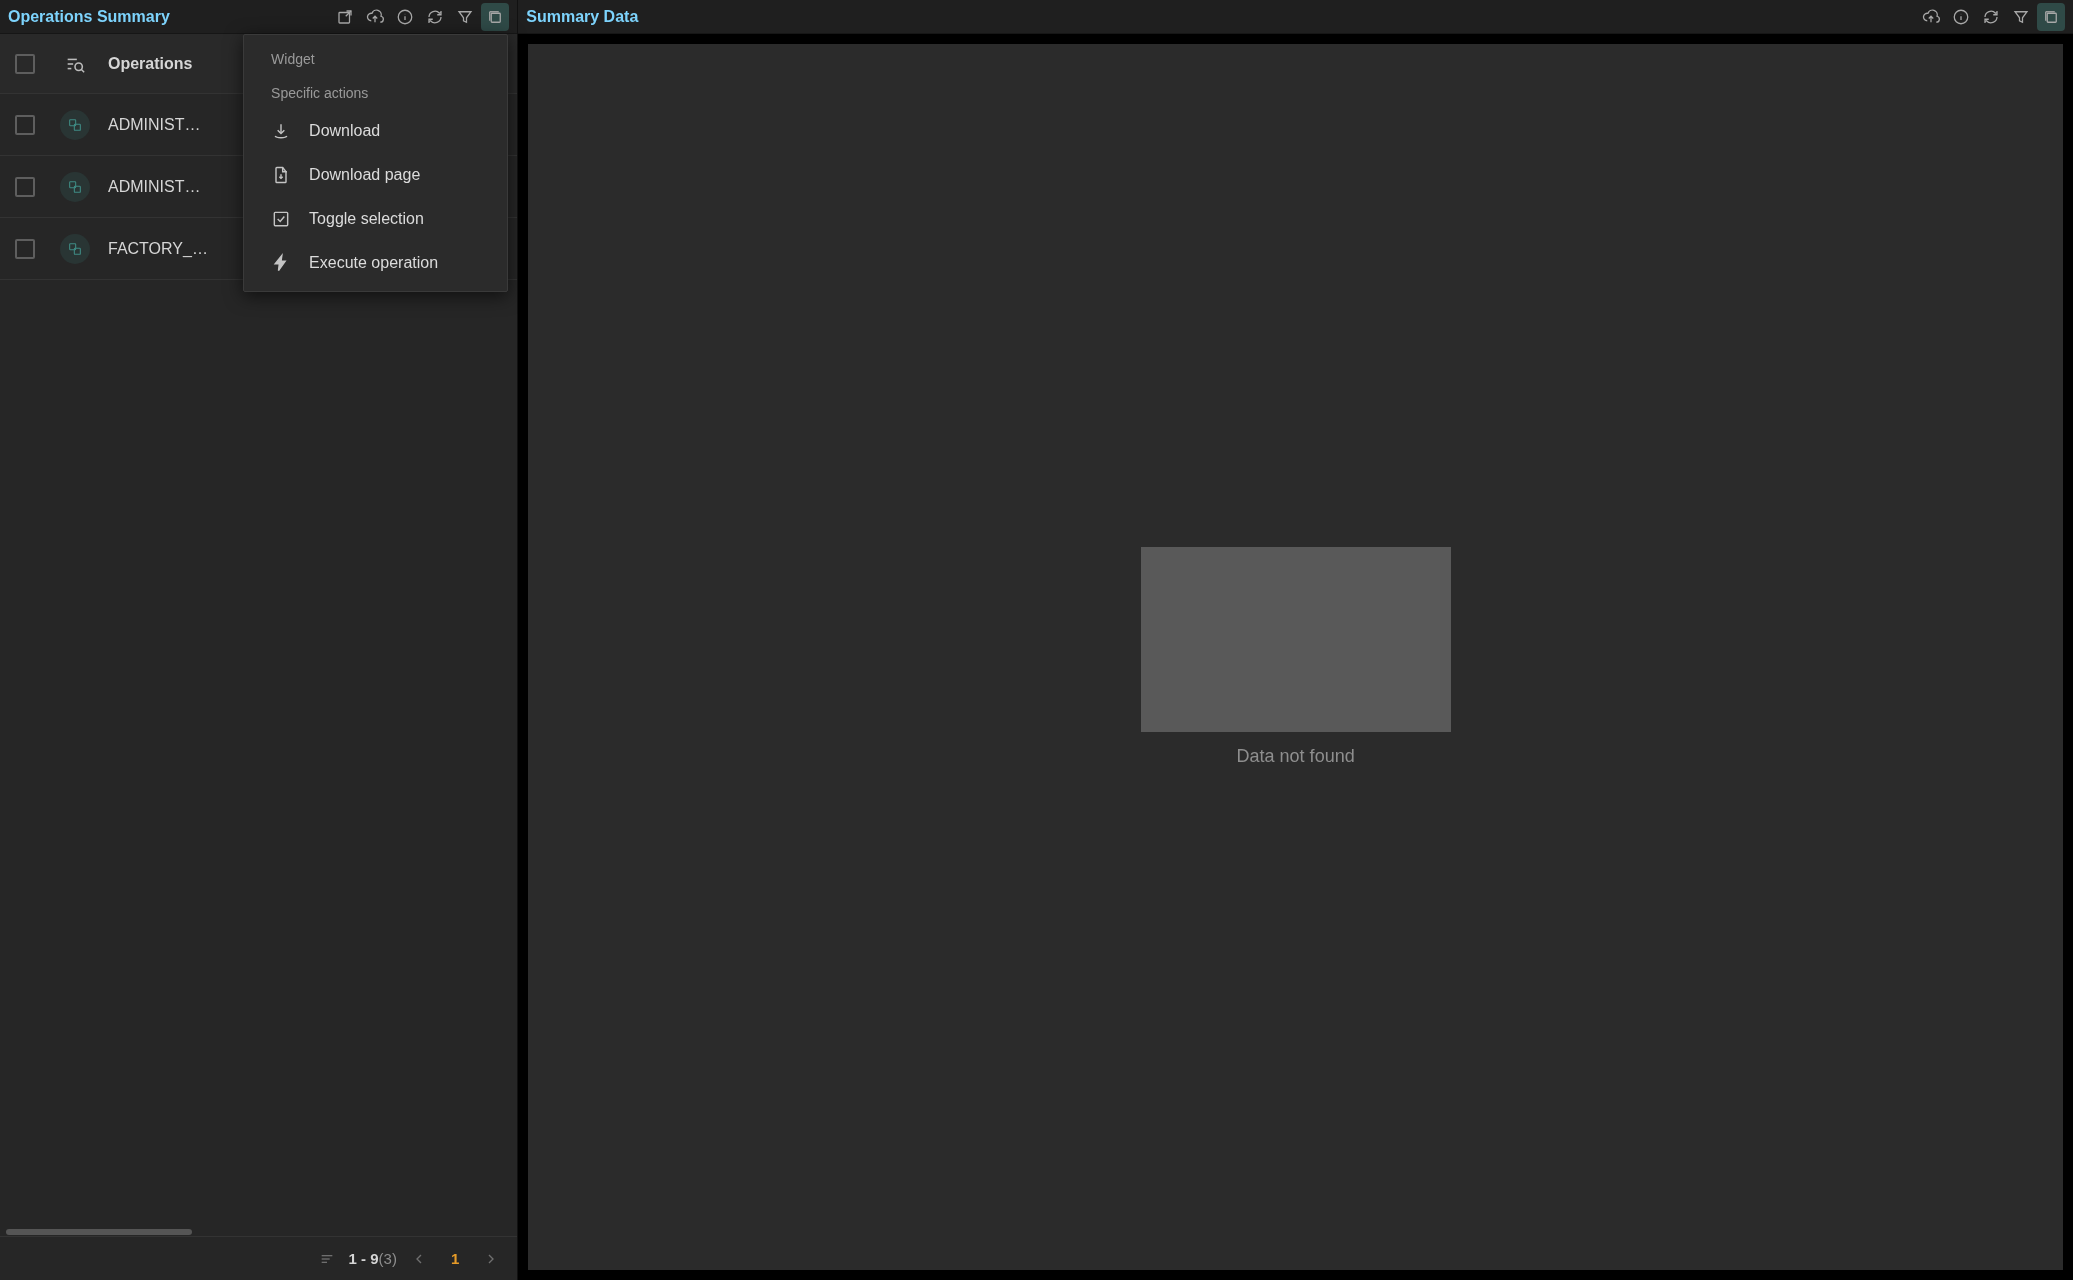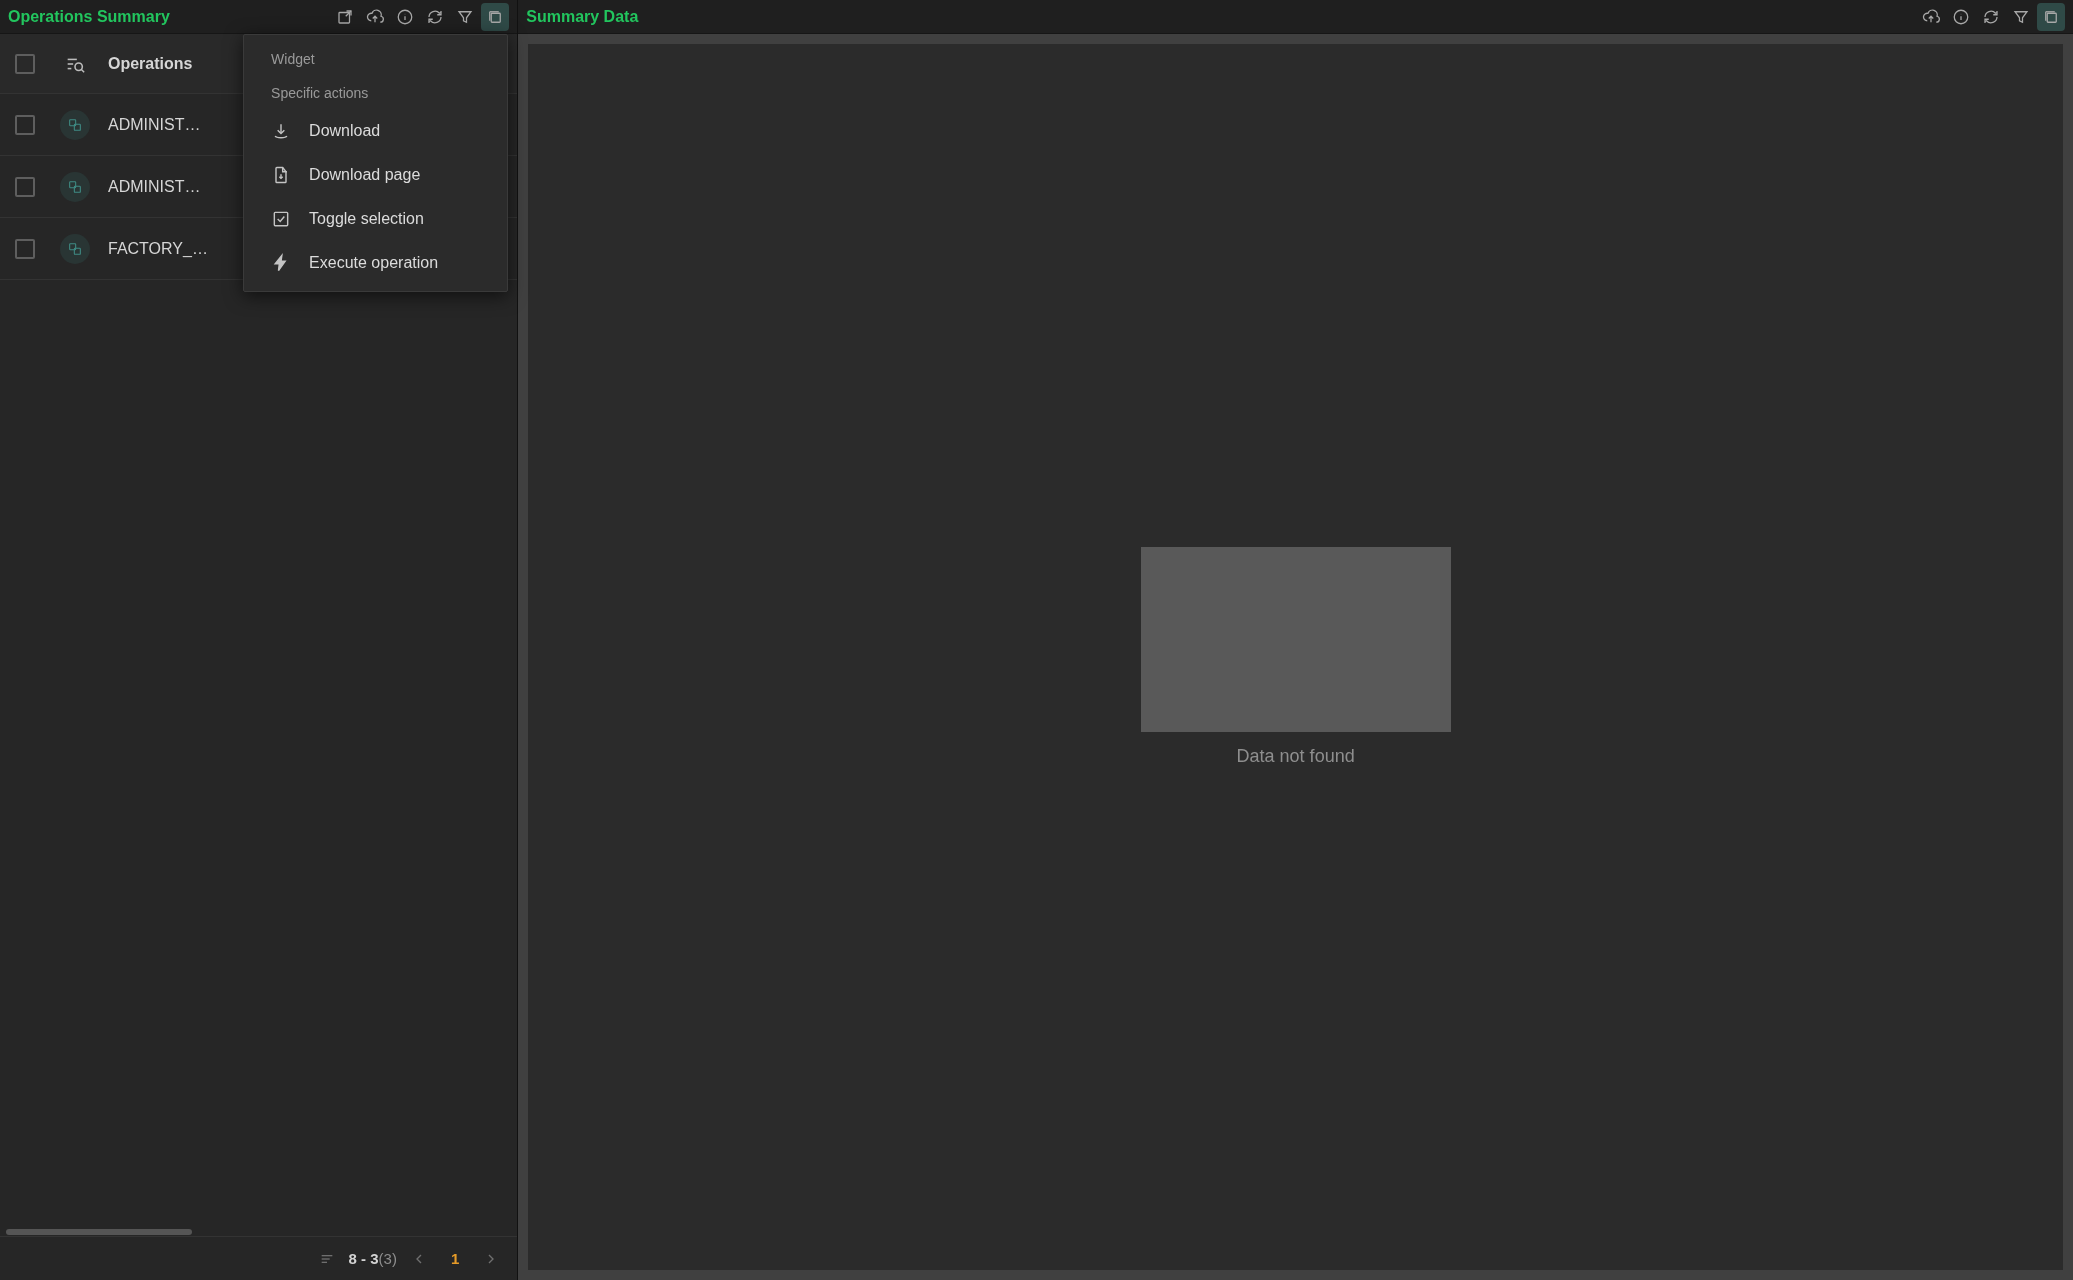--- a/index.html
+++ b/index.html
@@ -17,21 +17,21 @@
     --icon:#a8a8a8;
     --empty:#595959;
   }
   html,body{margin:0;padding:0;height:100%;width:100%;background:var(--bg);font-family:"Segoe UI",Arial,Helvetica,sans-serif;color:var(--text);}
   *{box-sizing:border-box;}
   .app{display:flex;width:100%;height:100%;}
   .panel{display:flex;flex-direction:column;position:relative;}
   .panel-left{flex:0 0 25%;min-width:0;border-right:1px solid #111;}
   .panel-right{flex:1 1 75%;min-width:0;}
   .panel-header{display:flex;align-items:center;height:34px;background:var(--panel-header);padding:0 8px;gap:4px;border-bottom:1px solid #161616;}
-  .panel-title{font-size:16px;font-weight:600;color:#22c55e;flex:1;white-space:nowrap;overflow:hidden;text-overflow:ellipsis;}
+  .panel-title{font-size:16px;font-weight:600;color:#7dd3fc;flex:1;white-space:nowrap;overflow:hidden;text-overflow:ellipsis;}
   .hdr-actions{display:flex;align-items:center;gap:2px;}
   .icon-btn{width:28px;height:28px;display:flex;align-items:center;justify-content:center;border-radius:4px;cursor:pointer;color:var(--icon);}
   .icon-btn.active{background:#2f4a47;}
   .icon-btn svg{width:18px;height:18px;stroke:currentColor;fill:none;stroke-width:1.7;}
   .icon-btn svg .fill{fill:currentColor;stroke:none;}
   
   
   .table-wrap{flex:1;overflow:auto;position:relative;background:var(--bg);}
   .table-header-row{display:flex;align-items:center;height:60px;border-bottom:1px solid var(--row-sep);background:#292929;}
   .cell{display:flex;align-items:center;justify-content:center;padding:0 8px;}
@@ -52,21 +52,21 @@
   
   
   .footer{height:44px;display:flex;align-items:center;justify-content:flex-end;gap:10px;padding:0 14px;border-top:1px solid var(--row-sep);background:#262626;font-size:15px;}
   .footer .count{color:#d4d4d4;font-weight:700;}
   .footer .count .total{color:#8e8e8e;font-weight:400;}
   .footer .page-cur{color:var(--accent);font-weight:700;padding:0 10px;}
   .footer .nav-btn{width:24px;height:24px;display:flex;align-items:center;justify-content:center;color:#6f6f6f;}
   .footer .nav-btn svg{width:16px;height:16px;stroke:currentColor;fill:none;stroke-width:2;}
   
   
-  .chart-body{flex:1;display:flex;align-items:center;justify-content:center;background:#404040;margin:0;position:relative;}
+  .chart-body{flex:1;display:flex;align-items:center;justify-content:center;background:#000000;margin:0;position:relative;}
   .chart-inner-bg{position:absolute;inset:10px;background:#2b2b2b;}
   .empty-state{position:relative;display:flex;flex-direction:column;align-items:center;gap:14px;z-index:2;color:var(--text-dim);}
   .empty-rect{width:310px;height:185px;background:var(--empty);}
   .empty-text{font-size:18px;}
   
   
   .context-menu{position:absolute;top:34px;left:47%;width:265px;background:var(--menu-bg);border:1px solid var(--menu-border);border-radius:2px;box-shadow:0 4px 18px rgba(0,0,0,0.6);padding:6px 9px;z-index:20;}
   .menu-section-label{font-size:14px;color:#9a9a9a;padding:10px 18px 8px;}
   .menu-item{display:flex;align-items:center;gap:18px;padding:12px 18px;font-size:16px;color:#dcdcdc;cursor:pointer;}
   .menu-item svg{width:20px;height:20px;stroke:currentColor;fill:none;stroke-width:1.7;color:#c4c4c4;}
@@ -204,21 +204,21 @@
 
     <div class="footer">
       <div class="nav-btn">
         <svg viewBox="0 0 24 24">
             <path d="M4 7h16"></path>
             <path d="M4 12h12"></path>
             <path d="M4 17h8"></path>
           </svg>
       </div>
       <div class="count">
-        <span>8 - 3</span><span class="total">(3)</span>
+        <span>1 - 9</span><span class="total">(3)</span>
       </div>
       <div class="nav-btn">
         <svg viewBox="0 0 24 24">
             <path d="M15 6l-6 6 6 6"></path>
           </svg>
       </div>
       <div class="page-cur">1</div>
       <div class="nav-btn">
         <svg viewBox="0 0 24 24">
             <path d="M9 6l6 6-6 6"></path>

